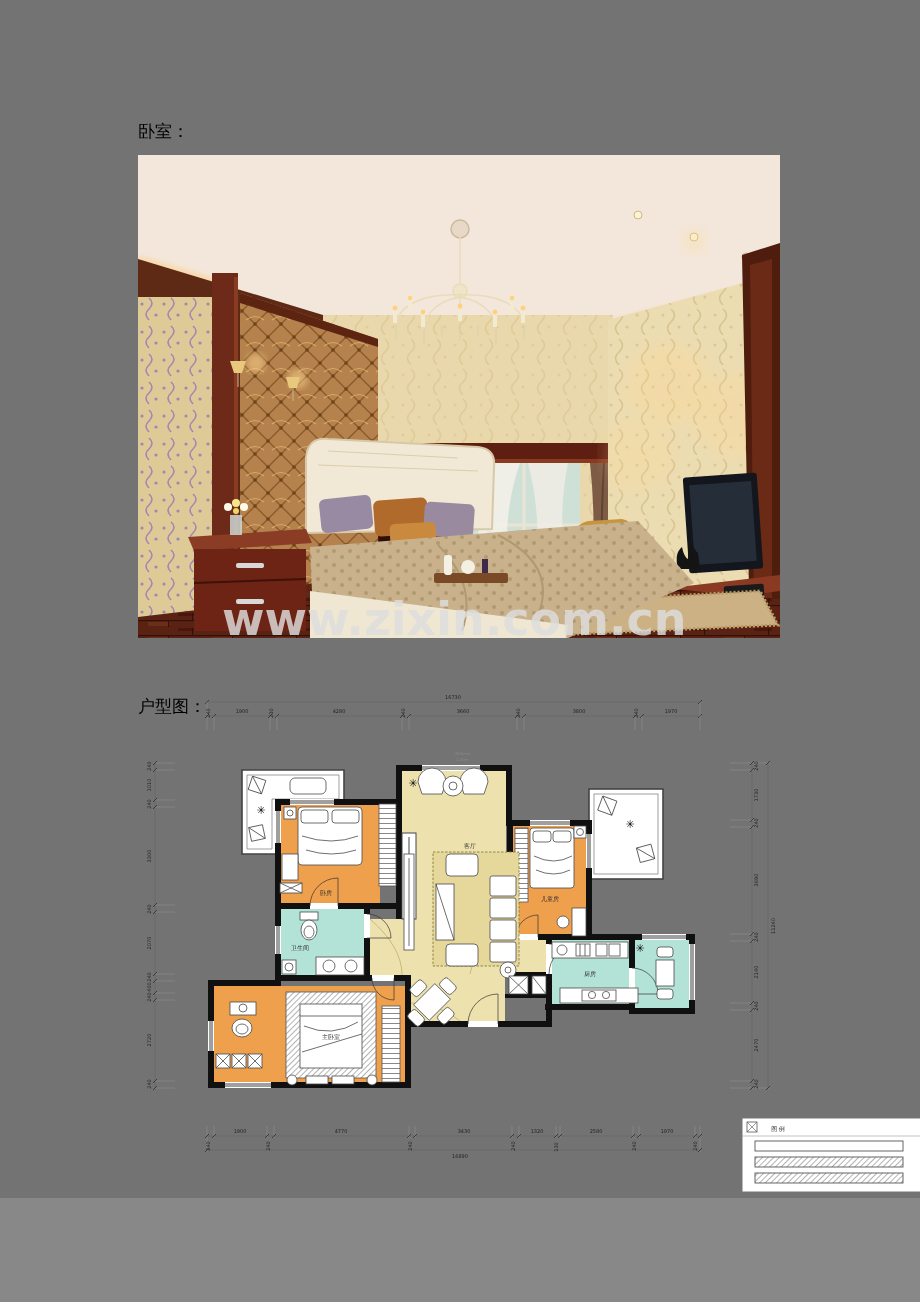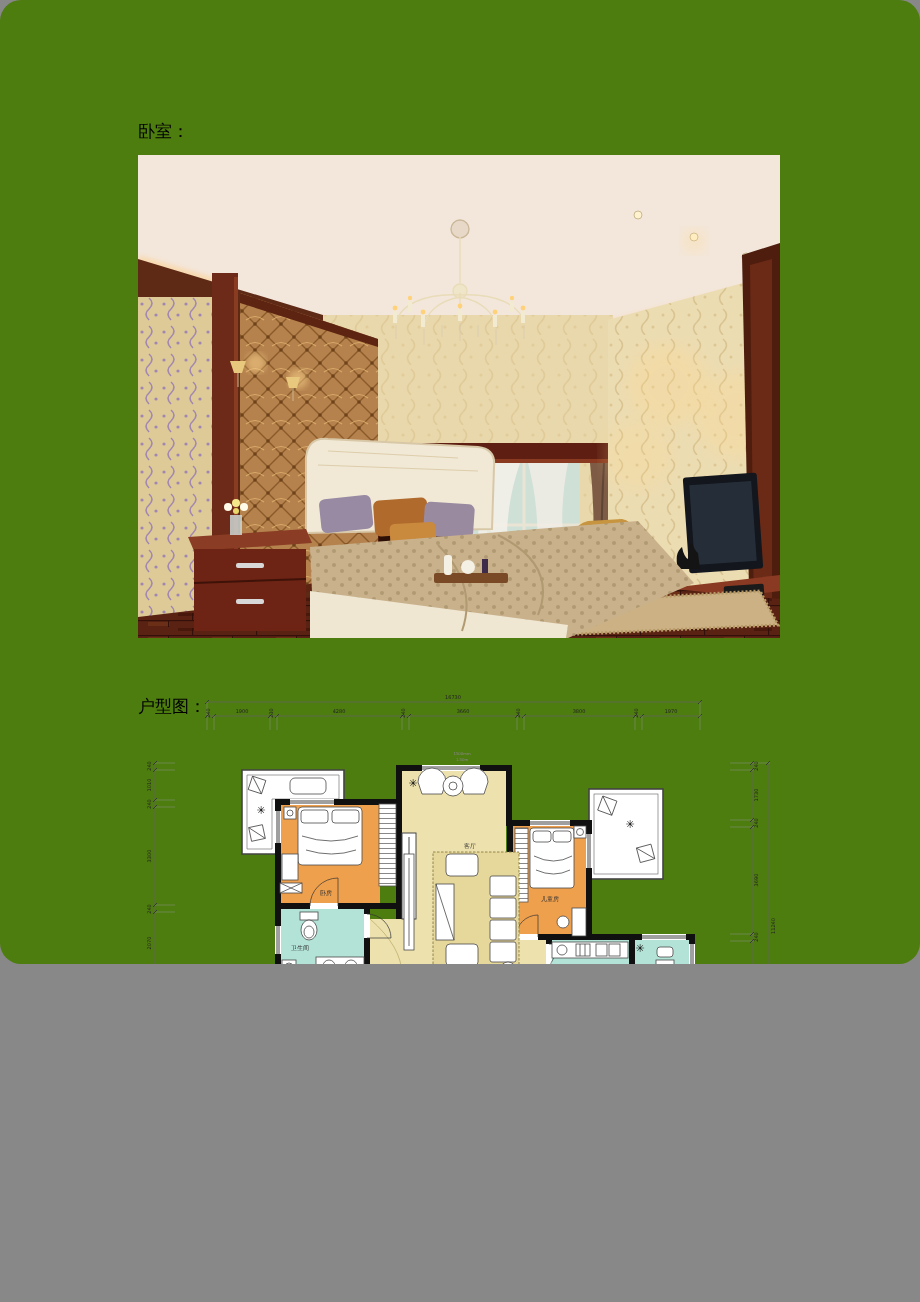--- a/index.html
+++ b/index.html
@@ -1,17 +1,17 @@
 <!DOCTYPE html>
 <html><head>
 <meta charset="utf-8">
 <style>
   html,body{margin:0;padding:0;background:#888;}
-  .page{position:relative;width:920px;height:964px;background:#4d7c0f;overflow:hidden;
-        font-family:"Liberation Sans",sans-serif;border-radius:21px;}
+  .page{position:relative;width:920px;height:1198px;background:#737373;overflow:hidden;
+        font-family:"Liberation Sans",sans-serif;}
   .doc-label{position:absolute;font-family:"DejaVu Serif","Liberation Serif",serif;
              font-size:17px;color:#000;}
   #photo{position:absolute;left:138px;top:155px;width:642px;height:483px;background:#1d0d06;}
   #wm{position:absolute;left:222px;top:592px;width:570px;font-family:"DejaVu Sans",sans-serif;
       font-size:46px;font-weight:bold;color:#dedede;opacity:.82;letter-spacing:0px;
       white-space:nowrap;z-index:6;}
   #plan{position:absolute;left:130px;top:686px;width:790px;height:540px;}
   
   .dl{stroke:#666;stroke-width:.7;fill:none}
   .tk{stroke:#333;stroke-width:.9}
@@ -261,20 +261,21 @@
         <line x1="322" y1="168" x2="322" y2="186"></line>
             <line x1="358" y1="174" x2="358" y2="190"></line>
         <line x1="386" y1="170" x2="386" y2="184"></line>
             <line x1="304" y1="170" x2="304" y2="182"></line>
         <line x1="340" y1="170" x2="340" y2="182"></line>
       </g>
     </g>
   </svg>
   </div>
 
+  <div id="wm">www.zixin.com.cn</div>
 
   <div class="doc-label" style="left:138px;top:664px;margin-top:31px;">户型图：</div>
 
   <svg id="plan" viewBox="0 0 790 540">
     <defs>
       <pattern id="h45" width="4" height="4" patternUnits="userSpaceOnUse" patternTransform="rotate(45)">
         <rect width="4" height="4" fill="#fff"></rect>
           <line x1="0" y1="0" x2="0" y2="4" stroke="#888" stroke-width="1.3"></line>
       </pattern>
       <pattern id="lad" width="6" height="5" patternUnits="userSpaceOnUse">

